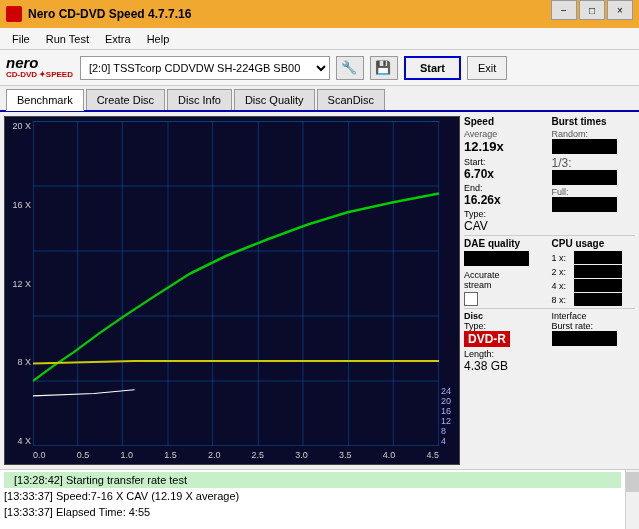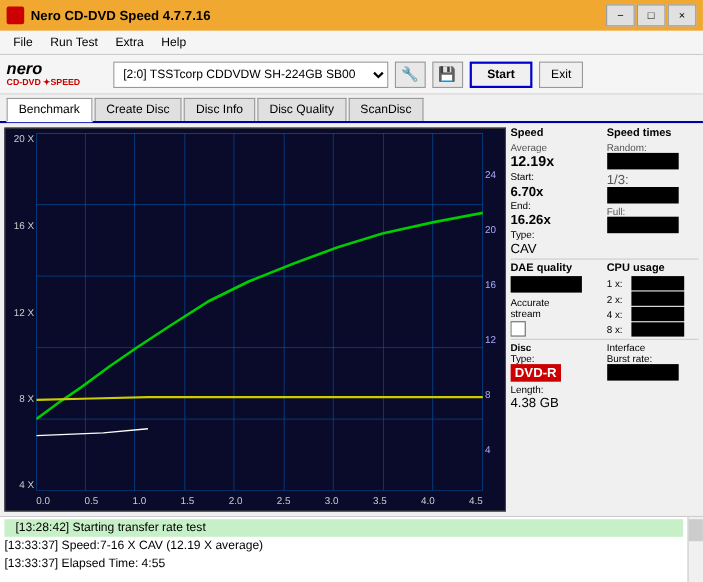--- a/index.html
+++ b/index.html
@@ -1,19 +1,19 @@
 <!DOCTYPE html>
 <html><head>
   <meta charset="utf-8">
   <style>
     * { margin: 0; padding: 0; box-sizing: border-box; }
     body { width: 639px; height: 529px; font-family: 'Segoe UI', Tahoma, Arial, sans-serif; font-size: 11px; background: #f0f0f0; overflow: hidden; }
     
     
-    .title-bar { background: #f0a830; height: 28px; display: flex; align-items: center; justify-content: space-between; padding: 0 6px; }
+    .title-bar { background: #f0a830; height: 28px; display: flex; justify-content: space-between; padding: 0 6px; }
     .title-bar-left { display: flex; align-items: center; gap: 6px; }
     .title-bar-icon { width: 16px; height: 16px; background: #cc0000; border-radius: 2px; }
     .title-bar-text { font-size: 12px; font-weight: bold; color: #000; }
     .title-bar-controls { display: flex; gap: 2px; }
     .title-btn { width: 26px; height: 20px; background: #e0e0e0; border: 1px solid #999; cursor: pointer; display: flex; align-items: center; justify-content: center; font-size: 10px; }
     .title-btn.close { background: #e0e0e0; }
     
     
     .menu-bar { background: #f5f5f5; height: 22px; display: flex; align-items: center; padding: 0 4px; border-bottom: 1px solid #ccc; }
     .menu-item { padding: 2px 8px; cursor: pointer; font-size: 11px; color: #000; }
@@ -64,21 +64,21 @@
 
 <div class="menu-bar">
   <span class="menu-item">File</span>
   <span class="menu-item">Run Test</span>
   <span class="menu-item">Extra</span>
   <span class="menu-item">Help</span>
 </div>
 
 <div class="toolbar">
 
-  <div class="nero-brand" style="margin-right:24px;">
+  <div class="nero-brand" style="margin-right:1px;">
     <div class="nero-brand-top">nero</div>
     <div class="nero-brand-bottom">
       <span style="font-size:8px;font-weight:bold;color:#cc0000;">CD-DVD</span>
       <span style="font-size:8px;font-weight:bold;color:#cc0000;">✦SPEED</span>
     </div>
   </div>
 
   <select class="drive-select">
     <option>[2:0]  TSSTcorp CDDVDW SH-224GB SB00</option>
   </select>
@@ -109,21 +109,21 @@
       <div style="width:100%;height:100%;background:#0a0a2a;position:relative;border:1px solid #444;">
 
         <div style="position:absolute;left:0;top:4px;bottom:18px;width:28px;display:flex;flex-direction:column;justify-content:space-between;z-index:5;">
           <span style="font-size:9px;color:#ccc;text-align:right;padding-right:2px;">20 X</span>
           <span style="font-size:9px;color:#ccc;text-align:right;padding-right:2px;">16 X</span>
           <span style="font-size:9px;color:#ccc;text-align:right;padding-right:2px;">12 X</span>
           <span style="font-size:9px;color:#ccc;text-align:right;padding-right:2px;">8 X</span>
           <span style="font-size:9px;color:#ccc;text-align:right;padding-right:2px;">4 X</span>
         </div>
 
-        <div style="position:absolute;right:0;top:4px;bottom:18px;width:20px;display:flex;flex-direction:column;justify-content:center;z-index:5;gap:40px;">
+        <div style="position:absolute;right:0;top:4px;bottom:18px;width:20px;display:flex;flex-direction:column;justify-content:flex-end;z-index:5;">
           <span style="font-size:9px;color:#aaf;text-align:left;padding-left:2px;">24</span>
           <span style="font-size:9px;color:#aaf;text-align:left;padding-left:2px;">20</span>
           <span style="font-size:9px;color:#aaf;text-align:left;padding-left:2px;">16</span>
           <span style="font-size:9px;color:#aaf;text-align:left;padding-left:2px;">12</span>
           <span style="font-size:9px;color:#aaf;text-align:left;padding-left:2px;">8</span>
           <span style="font-size:9px;color:#aaf;text-align:left;padding-left:2px;">4</span>
         </div>
 
         <svg style="position:absolute;top:4px;left:28px;right:20px;bottom:18px;width:calc(100% - 48px);height:calc(100% - 22px);" viewBox="0 0 400 260" preserveAspectRatio="none">
 
@@ -188,21 +188,21 @@
             <span style="font-size:9px;">End:</span>
             <div style="font-size:12px;font-weight:bold;">16.26x</div>
           </div>
           <div>
             <span style="font-size:9px;">Type:</span>
             <div style="font-size:12px;font-weight:normal;">CAV</div>
           </div>
         </div>
 
         <div style="flex:1;">
-          <div style="font-weight:bold;font-size:10px;margin-bottom:2px;">Speed times</div>
+          <div style="font-weight:bold;font-size:10px;margin-bottom:2px;">Burst times</div>
           <div style="margin-bottom:2px;">
             <div style="font-size:9px;color:#555;">Random:</div>
             <div style="background:#000;height:15px;width:65px;"></div>
           </div>
           <div style="margin-bottom:2px;">
             <div style="font-size:12px;color:#555;">1/3:</div>
             <div style="background:#000;height:15px;width:65px;"></div>
           </div>
           <div>
             <div style="font-size:9px;color:#555;">Full:</div>

